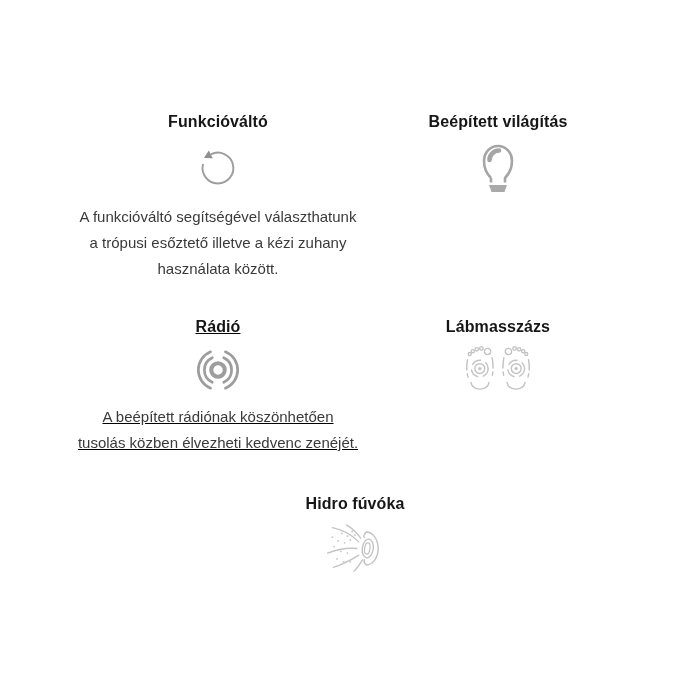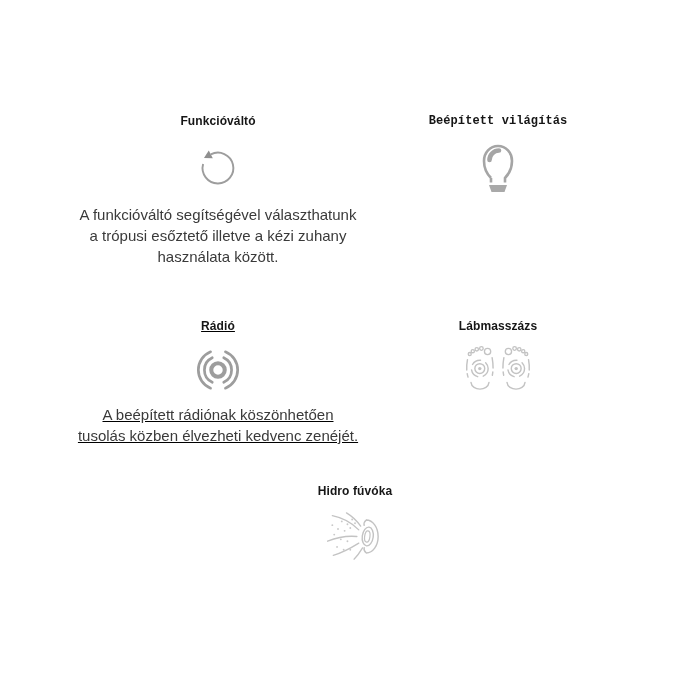--- a/index.html
+++ b/index.html
@@ -3,34 +3,34 @@
 <meta charset="utf-8">
 <style>
   html,body{margin:0;padding:0;}
   body{
     width:700px;height:700px;background:#ffffff;overflow:hidden;
     font-family:"Liberation Sans","DejaVu Sans",sans-serif;
     position:relative;
   }
   .feature{position:absolute;width:300px;text-align:center;}
   .feature h3{
-    margin:0;font-size:12px;line-height:19px;font-weight:700;
+    margin:0;font-size:16px;line-height:19px;font-weight:700;
     color:#161616;letter-spacing:.1px;
   }
   .icon-box{display:flex;align-items:center;justify-content:center;}
   .icon-box svg{display:block;}
   .desc{
-    font-size:15px;line-height:21px;color:#3a3a3a;
+    font-size:15px;line-height:26px;color:#3a3a3a;
     white-space:pre-line;margin:0;
   }
   #f-funkciovalto{left:68px;top:112px;}
-  #f-vilagitas{left:348px;top:112px;font-family:Liberation Mono, monospace;}
+  #f-vilagitas{left:348px;top:112px;}
   #f-radio{left:68px;top:317px;text-decoration:underline;}
   #f-labmasszazs{left:348px;top:317px;}
-  #f-hidro{left:205px;top:482px;}
+  #f-hidro{left:205px;top:494px;}
   #f-funkciovalto .icon-box,#f-vilagitas .icon-box{height:73px;}
   #f-radio .icon-box,#f-labmasszazs .icon-box{height:68px;}
   #f-hidro .icon-box{height:70px;}
 </style>
 </head>
 <body>
 
 <main>
 
   <article class="feature" id="f-funkciovalto">

